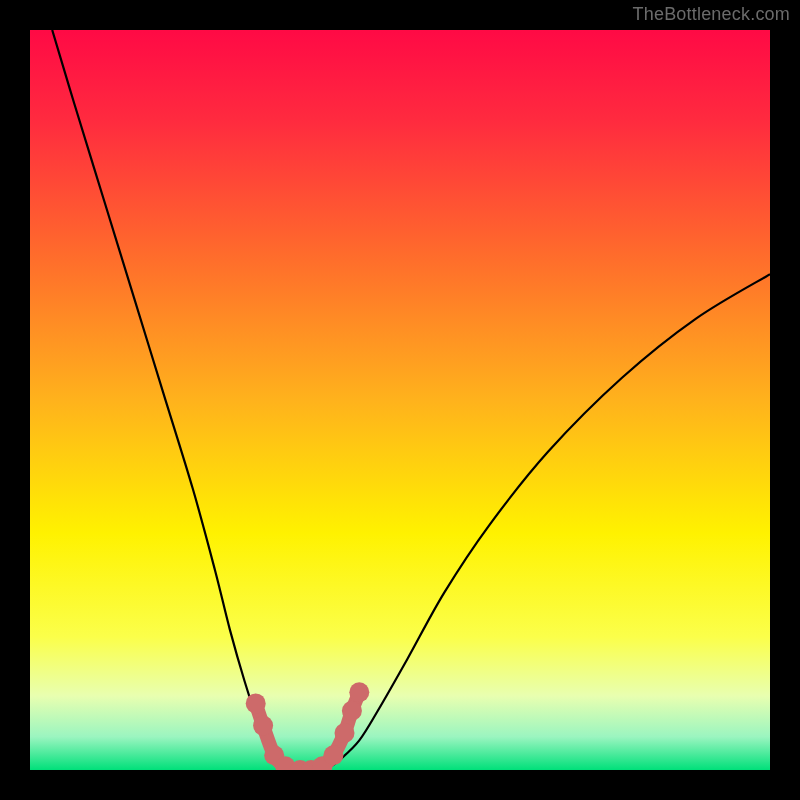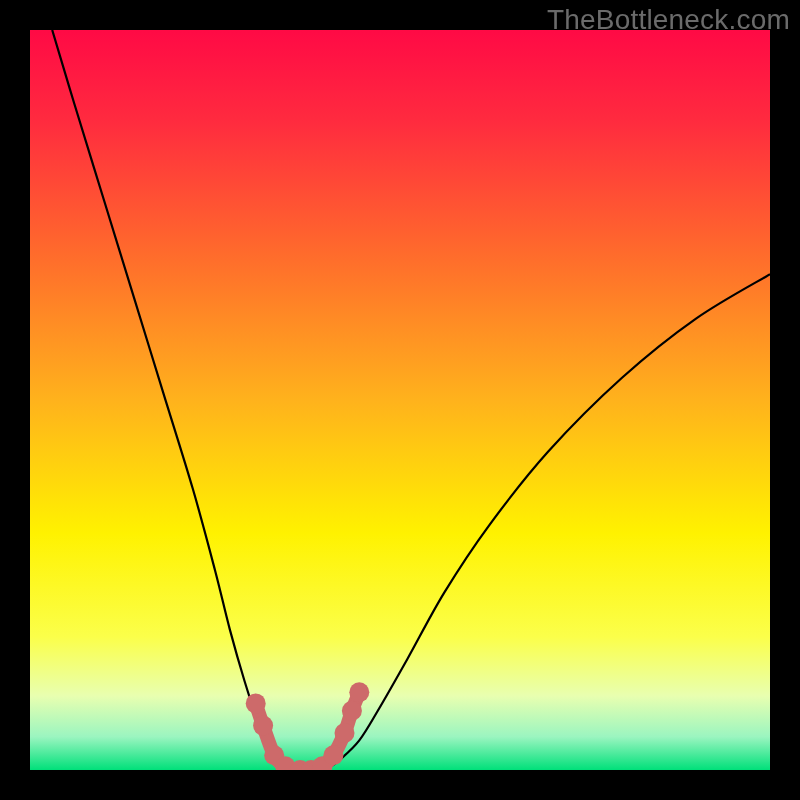--- a/index.html
+++ b/index.html
@@ -30,21 +30,21 @@
     position: absolute;
     left: 0; top: 0;
     width: 100%;
     height: 100%;
   }
   .watermark {
     position: absolute;
     top: 4px;
     right: 10px;
     font-family: Arial, Helvetica, sans-serif;
-    font-size: 28px;
+    font-size: 18px;
     color: #6b6b6b;
     font-weight: 400;
     letter-spacing: 0.2px;
   }
   svg.curve {
     position: absolute;
     left: 0; top: 0;
     width: 100%;
     height: 100%;
     overflow: visible;

